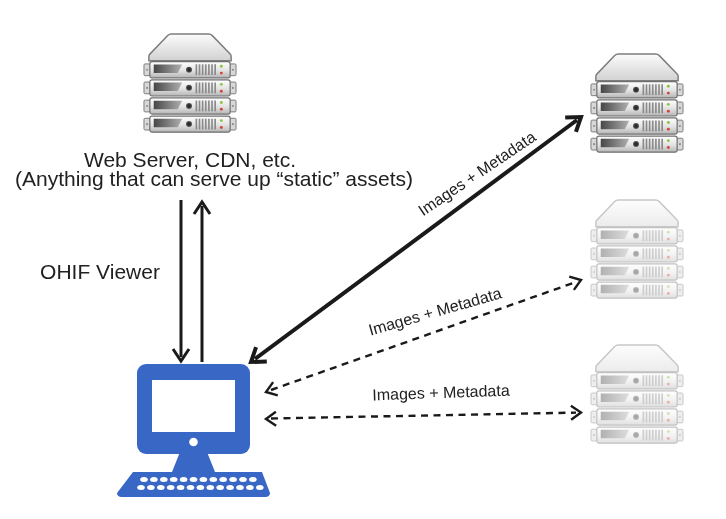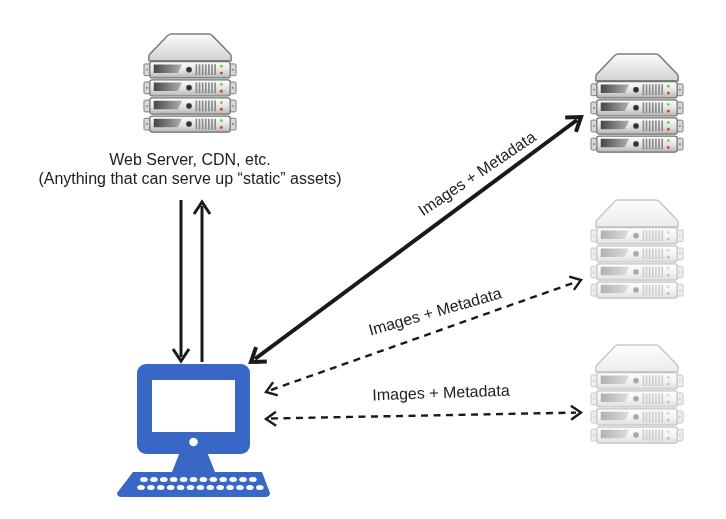--- a/index.html
+++ b/index.html
@@ -1,20 +1,20 @@
 <!DOCTYPE html>
 <html><head>
 <meta charset="utf-8">
 <style>
   html,body{margin:0;padding:0;background:#fff;}
   .stage{position:relative;width:726px;height:519px;background:#ffffff;overflow:hidden;
          font-family:"Liberation Sans",sans-serif;color:#212121;}
   .icon{position:absolute;}
   .faded{opacity:.42;}
-  .label{position:absolute;text-align:center;font-size:16px;line-height:19px;white-space:nowrap;}
+  .label{position:absolute;text-align:center;font-size:21px;line-height:19px;white-space:nowrap;}
   .edge-label{position:absolute;width:180px;text-align:center;font-size:16px;line-height:19px;
               white-space:nowrap;transform-origin:50% 50%;}
   svg{display:block;}
   .overlay{position:absolute;left:0;top:0;pointer-events:none;}
 </style>
 </head>
 <body>
 
 <div class="stage">
 
@@ -162,20 +162,21 @@
         </g>
     </g>
   </svg>
 
   <div class="label" style="left:15px;top:150px;width:350px">
     <div>Web Server, CDN, etc.</div>
     <div>(Anything that can serve up “static” assets)</div>
   </div>
 
   <div class="label" style="left:10px;top:262px;width:180px">
+    <div>OHIF Viewer</div>
   </div>
 
   <div class="edge-label" style="left:387px;top:164px;transform:rotate(-34deg)">Images + Metadata</div>
 
   <div class="edge-label" style="left:345px;top:302px;transform:rotate(-16deg)">Images + Metadata</div>
 
   <div class="edge-label" style="left:351px;top:383px;transform:rotate(-2deg)">Images + Metadata</div>
 
 </div>
 

